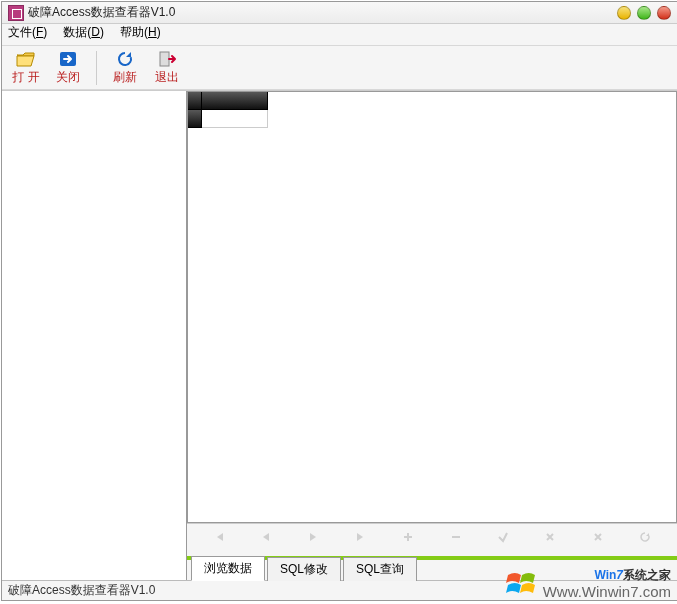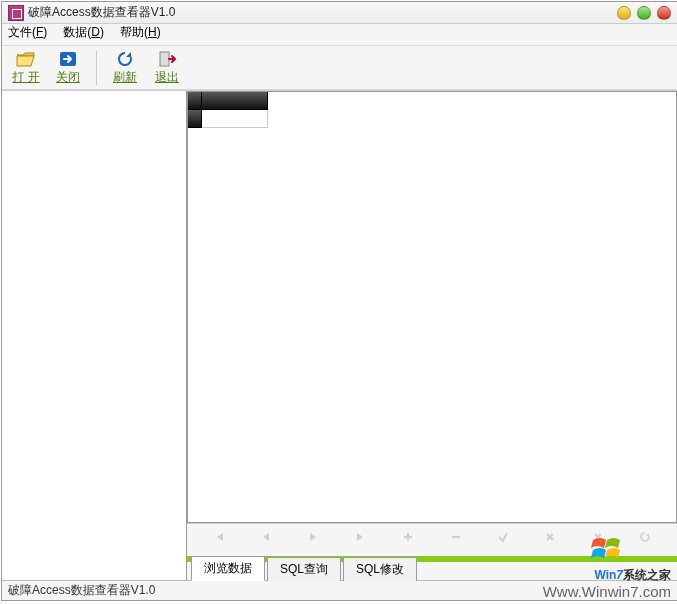--- a/index.html
+++ b/index.html
@@ -13,41 +13,41 @@
 .win-btn { width:14px; height:14px; border-radius:50%; border:1px solid rgba(0,0,0,.25); }
 .win-min{ background:linear-gradient(#f8e27a,#e8b300); }
 .win-max{ background:linear-gradient(#a8e88a,#3fb51a); }
 .win-close{ background:linear-gradient(#f59a8a,#d2301a); }
 .menubar { height: 22px; background:#f5f5f5; border-bottom:1px solid #d8d8d8; display:flex; align-items:flex-start; padding:0 6px; gap:16px; }
 .menubar .menu-item { color:#000; cursor:default; }
 .menubar .menu-item u{ text-decoration:underline; }
 .toolbar { height: 44px; background:#f5f5f5; border-bottom:1px solid #d8d8d8; display:flex; align-items:center; padding:0 6px; gap:6px; }
 .tool-btn { display:flex; flex-direction:column; align-items:center; justify-content:center; width:36px; height:40px; cursor:default; }
 .tool-btn .ico { width:20px; height:18px; display:flex; align-items:center; justify-content:center; }
-.tool-btn .lbl { font-size:12px; color:#4d7c0f; margin-top:1px;text-decoration:underline; }
+.tool-btn .lbl { font-size:12px; color:#b91c1c; margin-top:1px; }
 .tool-sep { width:1px; height:34px; background:#ccc; margin:0 4px; }
 .folder-ico svg, .arrow-ico svg, .refresh-ico svg, .exit-ico svg { display:block; }
 .body-split { flex:1; display:flex; border-top:1px solid #ccc; }
 .left-pane { width:185px; background:#fff; border-right:1px solid #999; }
 .right-pane { flex:1; display:flex; flex-direction:column; background:#f5f5f5; }
 .grid-area { flex:1; background:#fff; border:1px solid #999; margin:0; position:relative; overflow:hidden; }
 .grid-header { position:absolute; left:0; top:0; height:18px; display:flex; }
 .gh-cell { background:linear-gradient(#585858,#111); border-right:1px solid #000; border-bottom:1px solid #000; height:18px; }
 .gh-rowhead { width:14px; }
 .gh-col { width:66px; }
 .grid-row { position:absolute; left:0; top:18px; height:18px; display:flex; }
 .gr-head { width:14px; background:linear-gradient(#585858,#111); border-right:1px solid #000; border-bottom:1px solid #000; }
 .gr-cell { width:66px; background:#fff; border-right:1px solid #ccc; border-bottom:1px solid #ccc; height:18px; }
 .nav-bar { height:26px; border-top:1px solid #ccc; display:flex; align-items:center; justify-content:space-around; padding:0 8px; }
 .nav-btn { width:18px; height:18px; color:#cfcfcf; display:flex; align-items:center; justify-content:center; }
-.tabs-bar { height:24px; border-top:6px solid #84cc16; background:#f5f5f5; display:flex; align-items:flex-end; padding-left:4px;margin-top:7px; }
+.tabs-bar { height:24px; border-top:4px solid #84cc16; background:#f5f5f5; display:flex; align-items:flex-end; padding-left:4px;margin-top:7px; }
 .tab { border:1px solid #9a9a9a; border-bottom:none; background:#f2f2f2; padding:3px 12px 3px; margin-right:2px; font-size:12px; position:relative; bottom:-1px; }
 .tab.active { background:#fff; border-bottom:1px solid #fff; }
 .statusbar { height:20px; border-top:1px solid #bbb; background:#f5f5f5; display:flex; align-items:center; padding:0 6px; color:#333; }
-.watermark { position:absolute; right:6px; bottom:4px; display:flex; align-items:center; gap:4px; pointer-events:none;flex-direction:column; }
+.watermark { position:absolute; right:6px; bottom:4px; display:flex; align-items:center; gap:4px; pointer-events:none; }
 .watermark .wm-text { text-align:right; line-height:1.15; }
 .watermark .wm-text .l1 { font-size:13px; font-weight:bold; }
 .watermark .wm-text .l1 .seven{ color:#1a73e8; font-style:italic; }
 .watermark .wm-text .l1 .win{ color:#1a73e8; }
 .watermark .wm-text .l1 .cn{ color:#333; }
 .watermark .wm-text .l2 { font-size:15px; color:#666; }
 .watermark svg { opacity:.95; }
 </style>
 </head>
 <body>
@@ -171,22 +171,22 @@
           </span>
         <span class="nav-btn">
             <svg width="12" height="12" viewBox="0 0 12 12">
               <path d="M6 2a4 4 0 1 0 3.8 2.7" fill="none" stroke="#cfcfcf" stroke-width="1.5"></path>
               <path d="M10 2v3H7z" fill="#cfcfcf"></path>
             </svg>
           </span>
       </div>
       <div class="tabs-bar">
         <div class="tab active">浏览数据</div>
+        <div class="tab">SQL修改</div>
         <div class="tab">SQL查询</div>
-        <div class="tab">SQL修改</div>
       </div>
     </div>
   </div>
 
   <div class="statusbar">
     <span>破障Access数据查看器V1.0</span>
   </div>
 </div>
 
 <div class="watermark">

